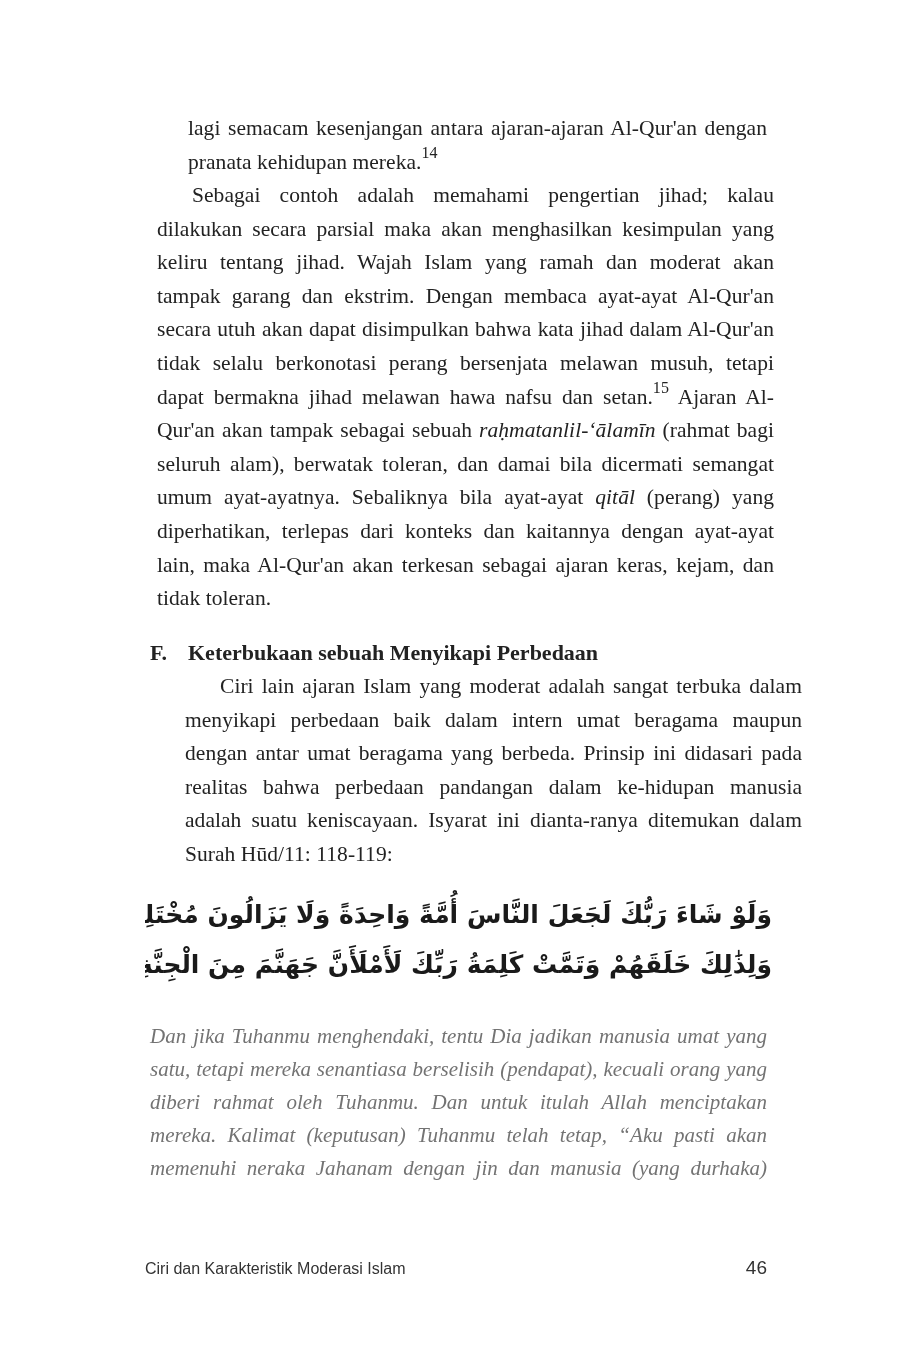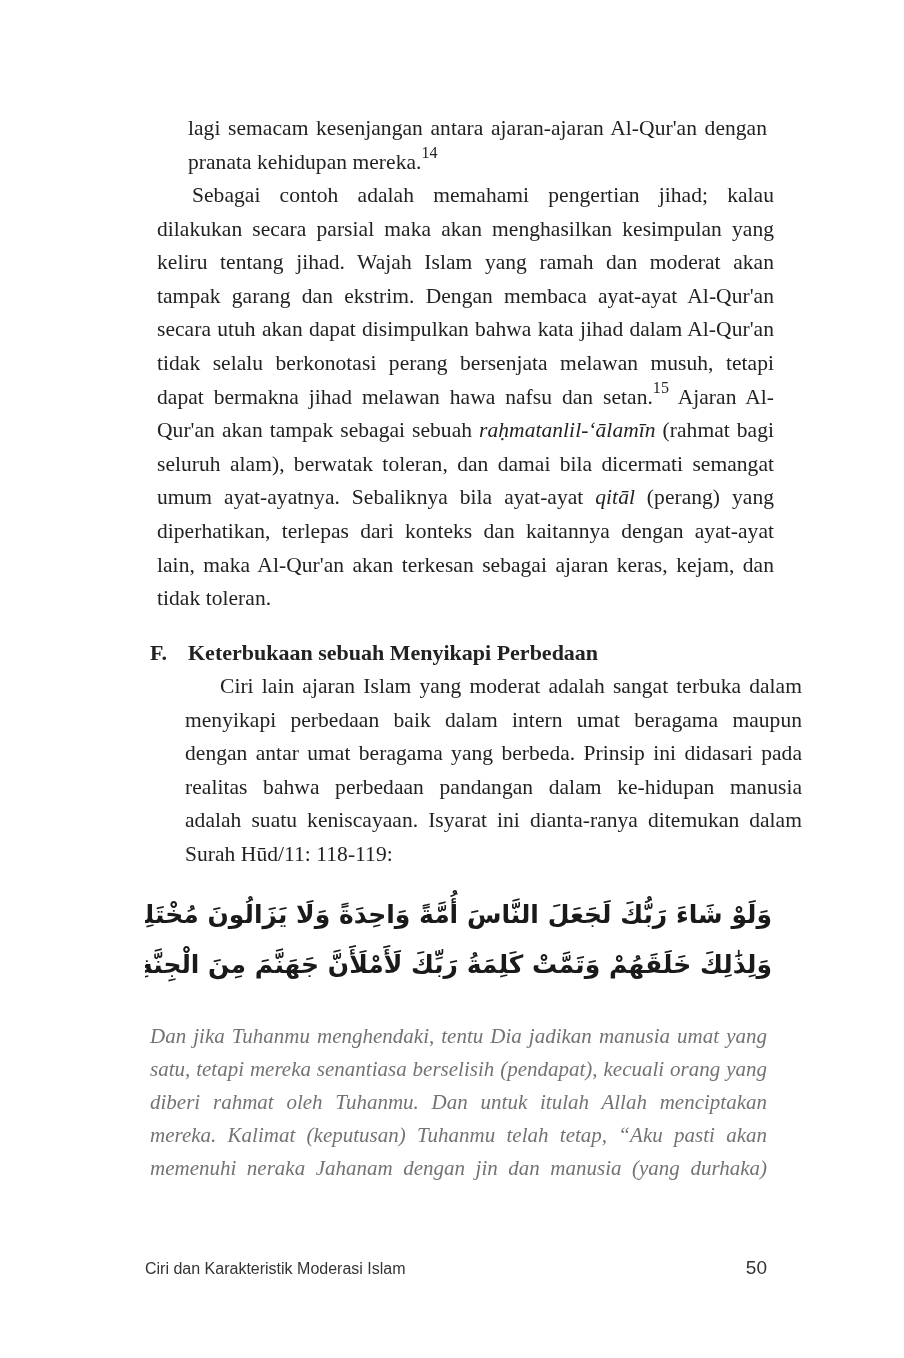--- a/index.html
+++ b/index.html
@@ -130,16 +130,16 @@
       
     </span>
   </div>
 
   <div class="translation">
     <span>Dan jika Tuhanmu menghendaki, tentu Dia jadikan manusia umat yang satu, tetapi mereka senantiasa berselisih (pendapat), kecuali orang yang diberi rahmat oleh Tuhanmu. Dan untuk itulah Allah menciptakan mereka. Kalimat (keputusan) Tuhanmu telah tetap, “Aku pasti akan memenuhi neraka Jahanam dengan jin dan manusia (yang durhaka)</span>
   </div>
 
   <div class="footer">
     <span>Ciri dan Karakteristik Moderasi Islam</span>
-    <span class="page-number">50</span>
+    <span class="page-number">46</span>
   </div>
 
 </div>
 
 </body></html>

